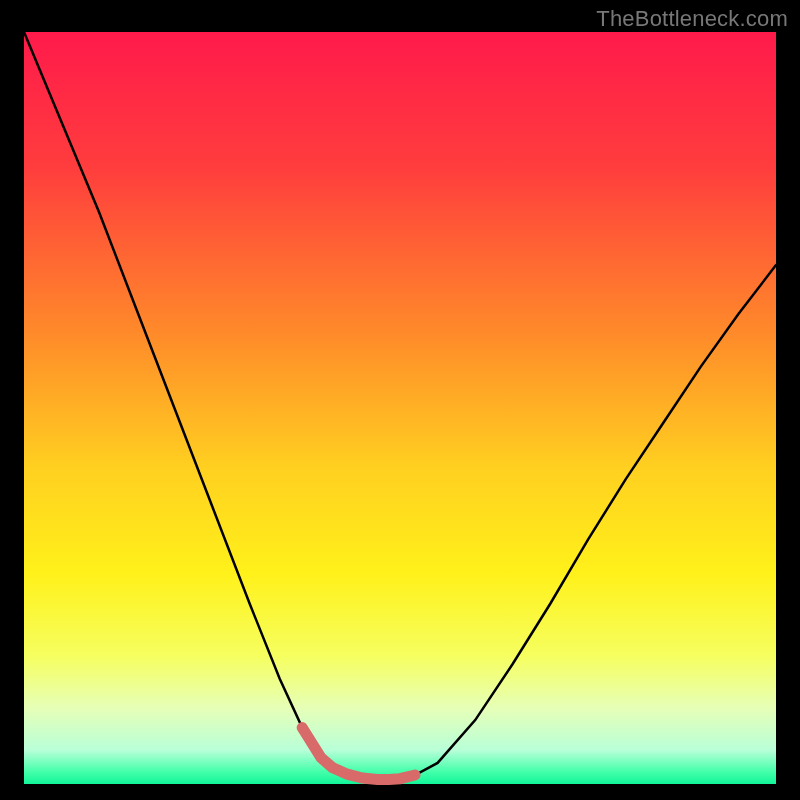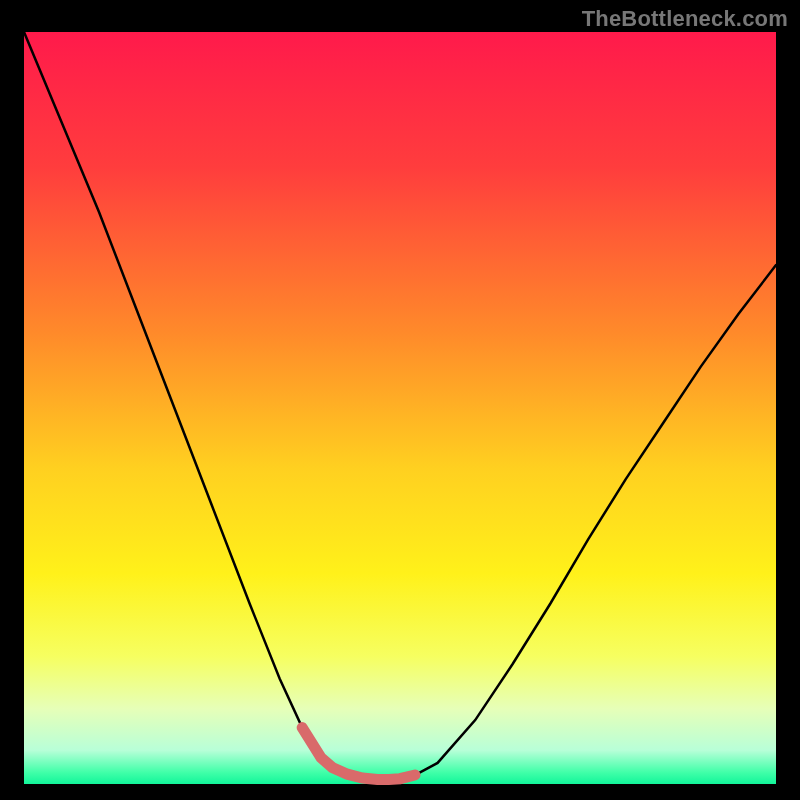--- a/index.html
+++ b/index.html
@@ -16,21 +16,21 @@
     width: 800px;
     height: 800px;
     background: #000;
   }
   .watermark {
     position: absolute;
     top: 6px;
     right: 12px;
     color: #777;
     font-size: 22px;
-    font-weight: 700;
+    font-weight: 400;
     letter-spacing: 0.2px;
     z-index: 3;
   }
   svg {
     position: absolute;
     top: 0;
     left: 0;
   }
 </style>
 </head>

